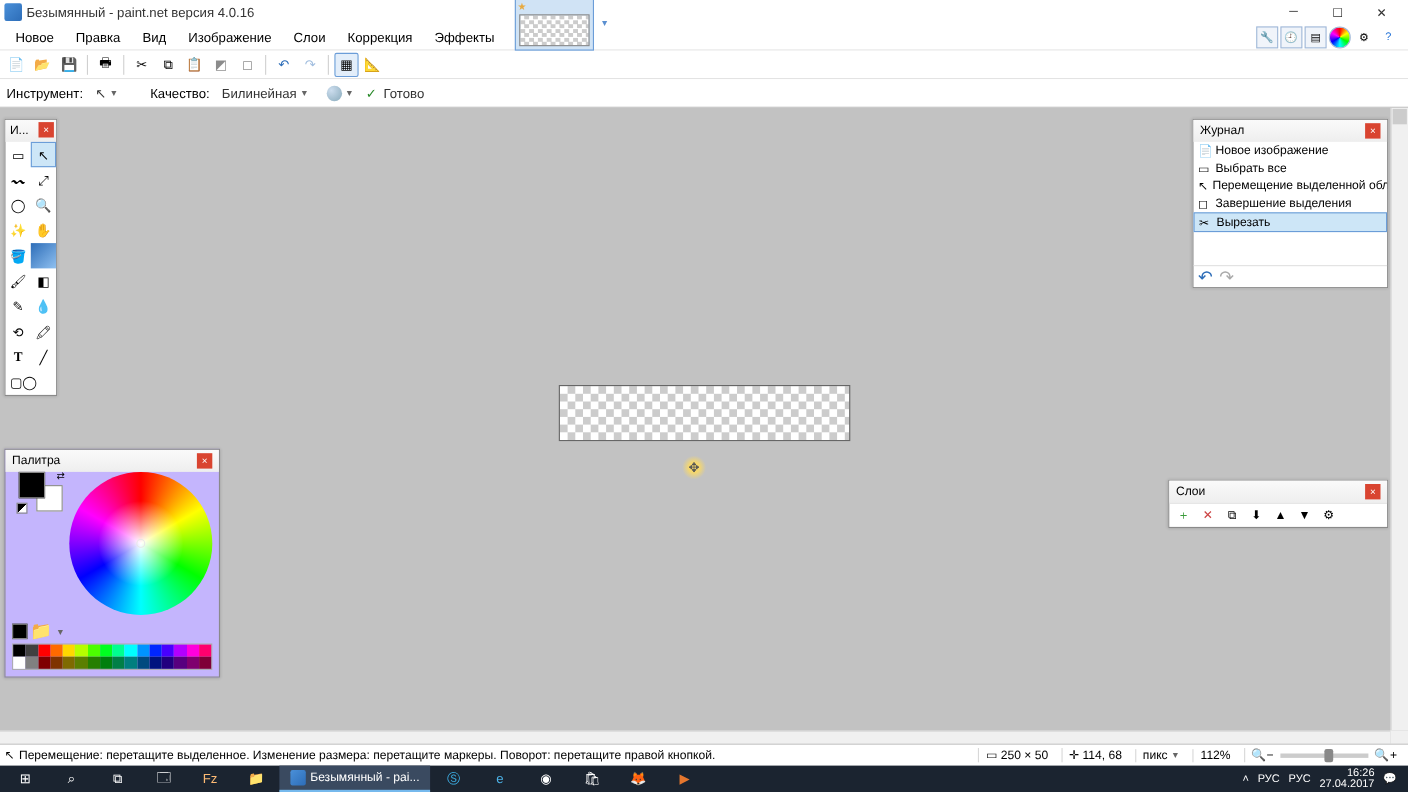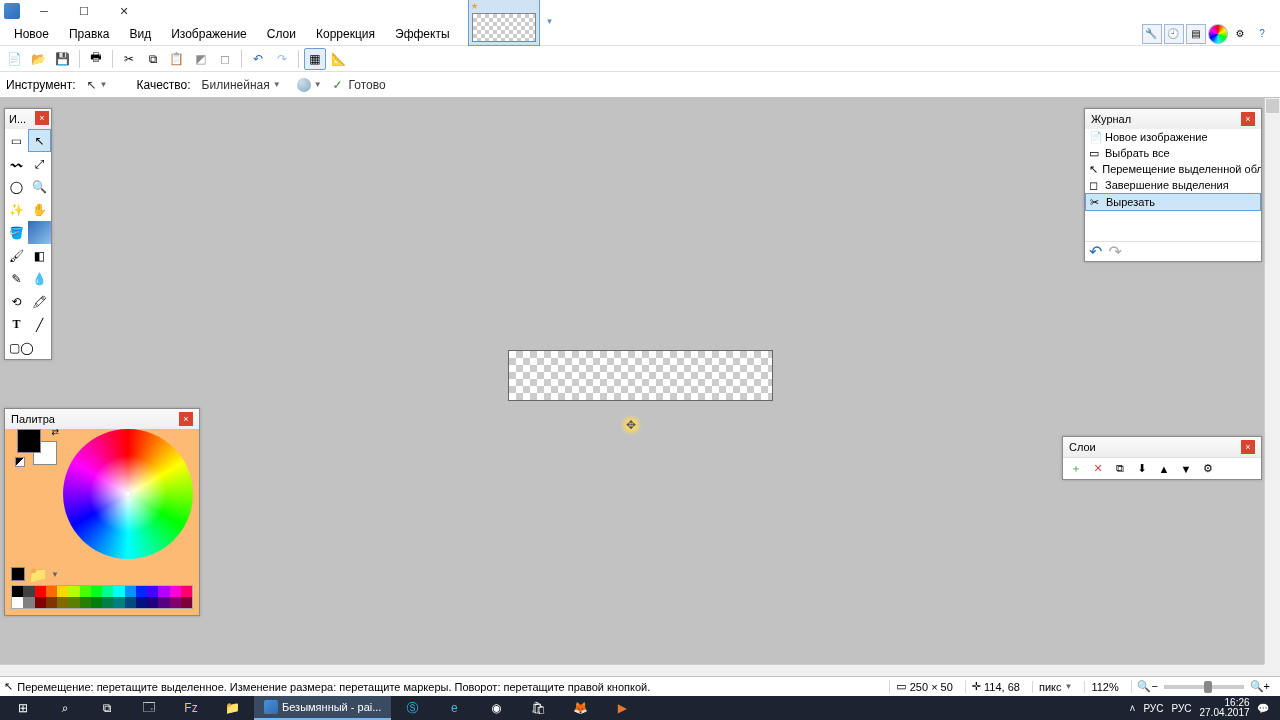--- a/index.html
+++ b/index.html
@@ -65,21 +65,21 @@
 .panel-layers .hdr { height: 20px; background: linear-gradient(#fafafa,#eee); display: flex; align-items: center; padding: 0 6px; font-size: 11px; }
 .panel-layers .hdr .close { margin-left: auto; width: 14px; height: 14px; background: #d94430; color: #fff; display: flex; align-items: center; justify-content: center; font-size: 9px; cursor: pointer; }
 .layer-list { height: 140px; overflow: auto; }
 .layer-row { display: flex; align-items: center; padding: 4px; gap: 6px; background: #e3eefa; border: 1px solid #6b9dd8; margin: 2px; font-size: 11px; }
 .layer-thumb { width: 32px; height: 18px; background: repeating-conic-gradient(#ccc 0 25%, #fff 0 50%) 0 0/6px 6px; border: 1px solid #888; }
 .layer-row input[type=checkbox] { margin-left: auto; }
 .layers-footer { height: 22px; border-top: 1px solid #e0e0e0; display: flex; align-items: center; padding: 2px 4px; gap: 4px; }
 .lyr-btn { width: 18px; height: 18px; display: flex; align-items: center; justify-content: center; cursor: pointer; font-size: 11px; }
 
 
-.panel-colors { position: absolute; left: 4px; top: 408px; width: 196px; background: #fdba74; border: 1px solid #8a8a8a; box-shadow: 0 0 3px rgba(0,0,0,0.2); }
+.panel-colors { position: absolute; left: 4px; top: 408px; width: 196px; background: #c4b5fd; border: 1px solid #8a8a8a; box-shadow: 0 0 3px rgba(0,0,0,0.2); }
 .panel-colors .hdr { height: 20px; background: linear-gradient(#fafafa,#eee); display: flex; align-items: center; padding: 0 6px; font-size: 11px; }
 .panel-colors .hdr .close { margin-left: auto; width: 14px; height: 14px; background: #d94430; color: #fff; display: flex; align-items: center; justify-content: center; font-size: 9px; cursor: pointer; }
 .colors-top { display: flex; padding: 6px; gap: 10px; align-items: center; }
 .colors-top select { font-size: 11px; padding: 1px; }
 .more-btn { font-size: 11px; padding: 2px 6px; border: 1px solid #aaa; background: #f5f5f5; cursor: pointer; }
 .swatch-block { position: relative; width: 40px; height: 36px; margin: 0 6px; }
 .swatch-fg { position: absolute; top: 0; left: 0; width: 24px; height: 24px; background: #000; border: 1px solid #888; }
 .swatch-bg { position: absolute; bottom: 0; right: 0; width: 24px; height: 24px; background: #fff; border: 1px solid #888; }
 .swatch-swap { position: absolute; top: -2px; right: -2px; font-size: 9px; cursor: pointer; }
 .swatch-reset { position: absolute; bottom: -2px; left: -2px; width: 10px; height: 10px; border: 1px solid #888; background: linear-gradient(135deg,#000 50%,#fff 50%); cursor: pointer; }
@@ -104,20 +104,21 @@
 .tb-item.active { background: #3a4a60; border-bottom: 2px solid #76b9ed; }
 .tb-item.wide { width: auto; padding: 0 10px; font-size: 11px; gap: 4px; }
 .tray { margin-left: auto; display: flex; align-items: center; color: #fff; font-size: 10px; gap: 8px; padding: 0 8px; }
 .tray .clock { text-align: right; line-height: 1; }
 </style>
 </head>
 <body>
 
 <div class="titlebar">
   <div class="icon"></div>
+  <div class="title">Безымянный - paint.net версия 4.0.16</div>
   <div class="win-btn">─</div>
   <div class="win-btn">☐</div>
   <div class="win-btn win-close">✕</div>
 </div>
 
 <div class="menubar">
   <div class="menu-item">Новое</div>
   <div class="menu-item">Правка</div>
   <div class="menu-item">Вид</div>
   <div class="menu-item">Изображение</div>

